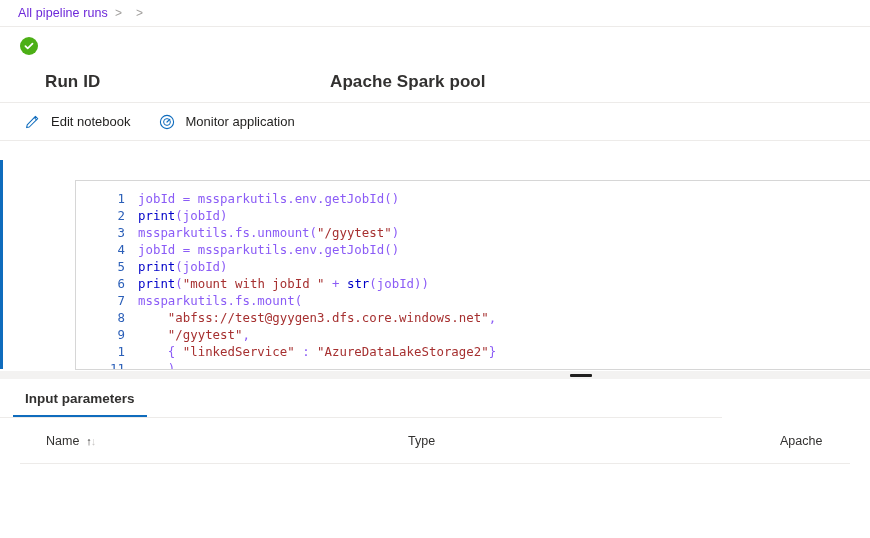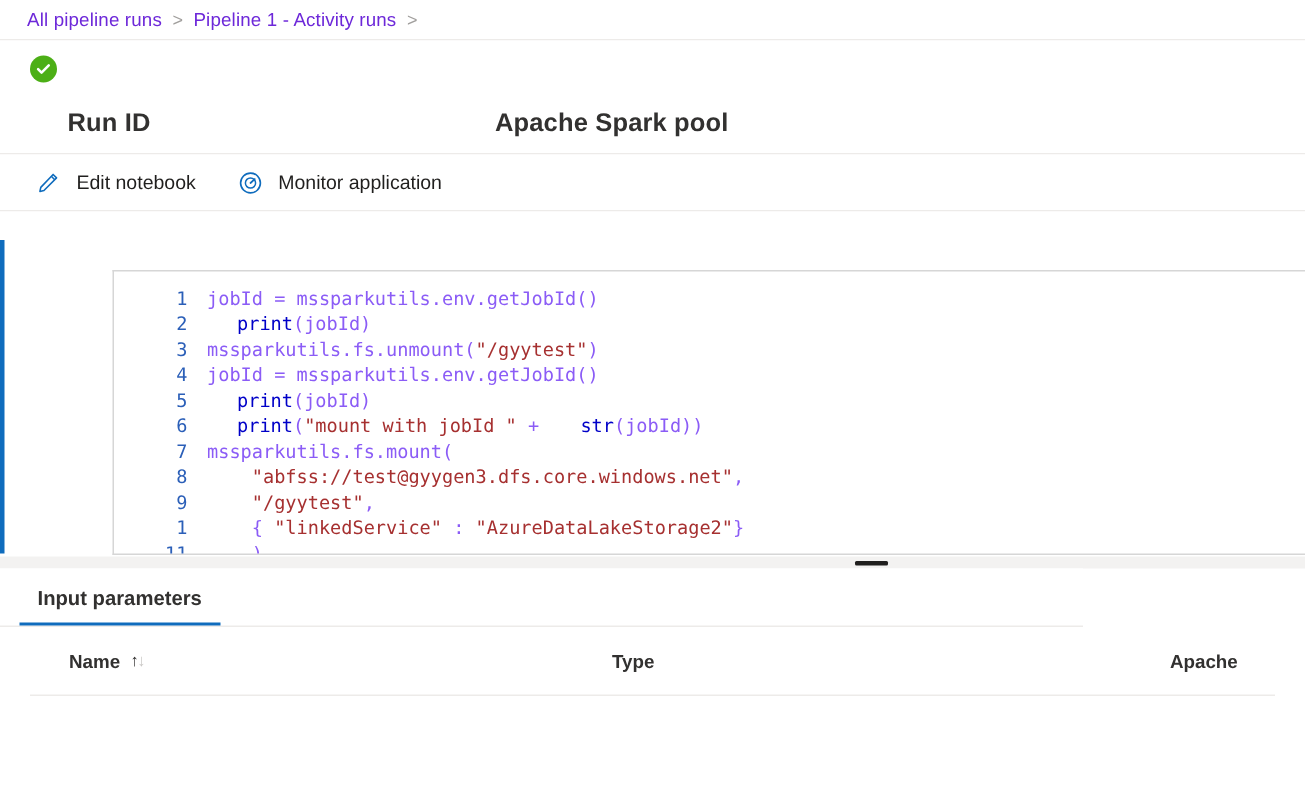--- a/index.html
+++ b/index.html
@@ -90,21 +90,21 @@
   .code-line {
     display: flex; align-items: flex-start;
     font-family: "DejaVu Sans Mono", "Liberation Mono", monospace;
     font-size: 12.4px; line-height: 17px; white-space: pre;
   }
   .ln {
     width: 62px; min-width: 62px; text-align: right; padding-right: 13px;
     color: #2b5fb8; user-select: none;
   }
   .code-txt { color: #8b5cf6; }
-  .tok-kw   { color: #0000c8; margin-left: 20px; }
+  .tok-kw   { color: #0000c8; }
   .tok-str  { color: #a63030; }
 
   
   .splitter {
     position: absolute; left: 0; top: 370px; width: 870px; height: 9px;
     background: #f3f2f1; border-top: 1px solid #ffffff;
     cursor: row-resize;
   }
   .splitter-grip {
     position: absolute; left: 570px; top: 3px; width: 22px; height: 3px;
@@ -131,21 +131,21 @@
   .ptable {
     position: absolute; left: 0; top: 418px; width: 870px; height: 120px;
     background: #fff;
   }
   .ptable-head {
     position: relative; height: 46px; border-bottom: 1px solid #edebe9;
     margin: 0 20px;
   }
   .pth {
     position: absolute; top: 16px;
-    font-size: 12.5px; font-weight: 700; color: #323130;
+    font-size: 12.5px; font-weight: 400; color: #323130;
     display: flex; align-items: center; cursor: pointer; white-space: nowrap;
   }
   .pth-name  { left: 26px; }
   .pth-type  { left: 388px; }
   .pth-value { left: 760px; }
   .sort-ico {
     margin-left: 7px; display: inline-flex; align-items: center;
     font-size: 11px; line-height: 1;
   }
   .sort-up   { color: #323130; }
@@ -153,21 +153,20 @@
   .ptable-body { height: 70px; }
 </style>
 </head>
 <body>
 
 <div id="app">
 
   <div class="breadcrumb-bar">
     <span class="crumb-link">All pipeline runs</span>
     <span class="crumb-sep">&gt;</span>
-    <span class="crumb-link">Pipeline 1 - Activity runs</span>
     <span class="crumb-sep">&gt;</span>
   </div>
 
   <div class="summary">
     <div class="status-icon">
       <svg width="12" height="12" viewBox="0 0 12 12" aria-hidden="true">
         <path d="M2.4 6.1 L4.7 8.4 L9.5 3.6" fill="none" stroke="#ffffff" stroke-width="1.7" stroke-linecap="round" stroke-linejoin="round"></path>
       </svg>
     </div>
 

